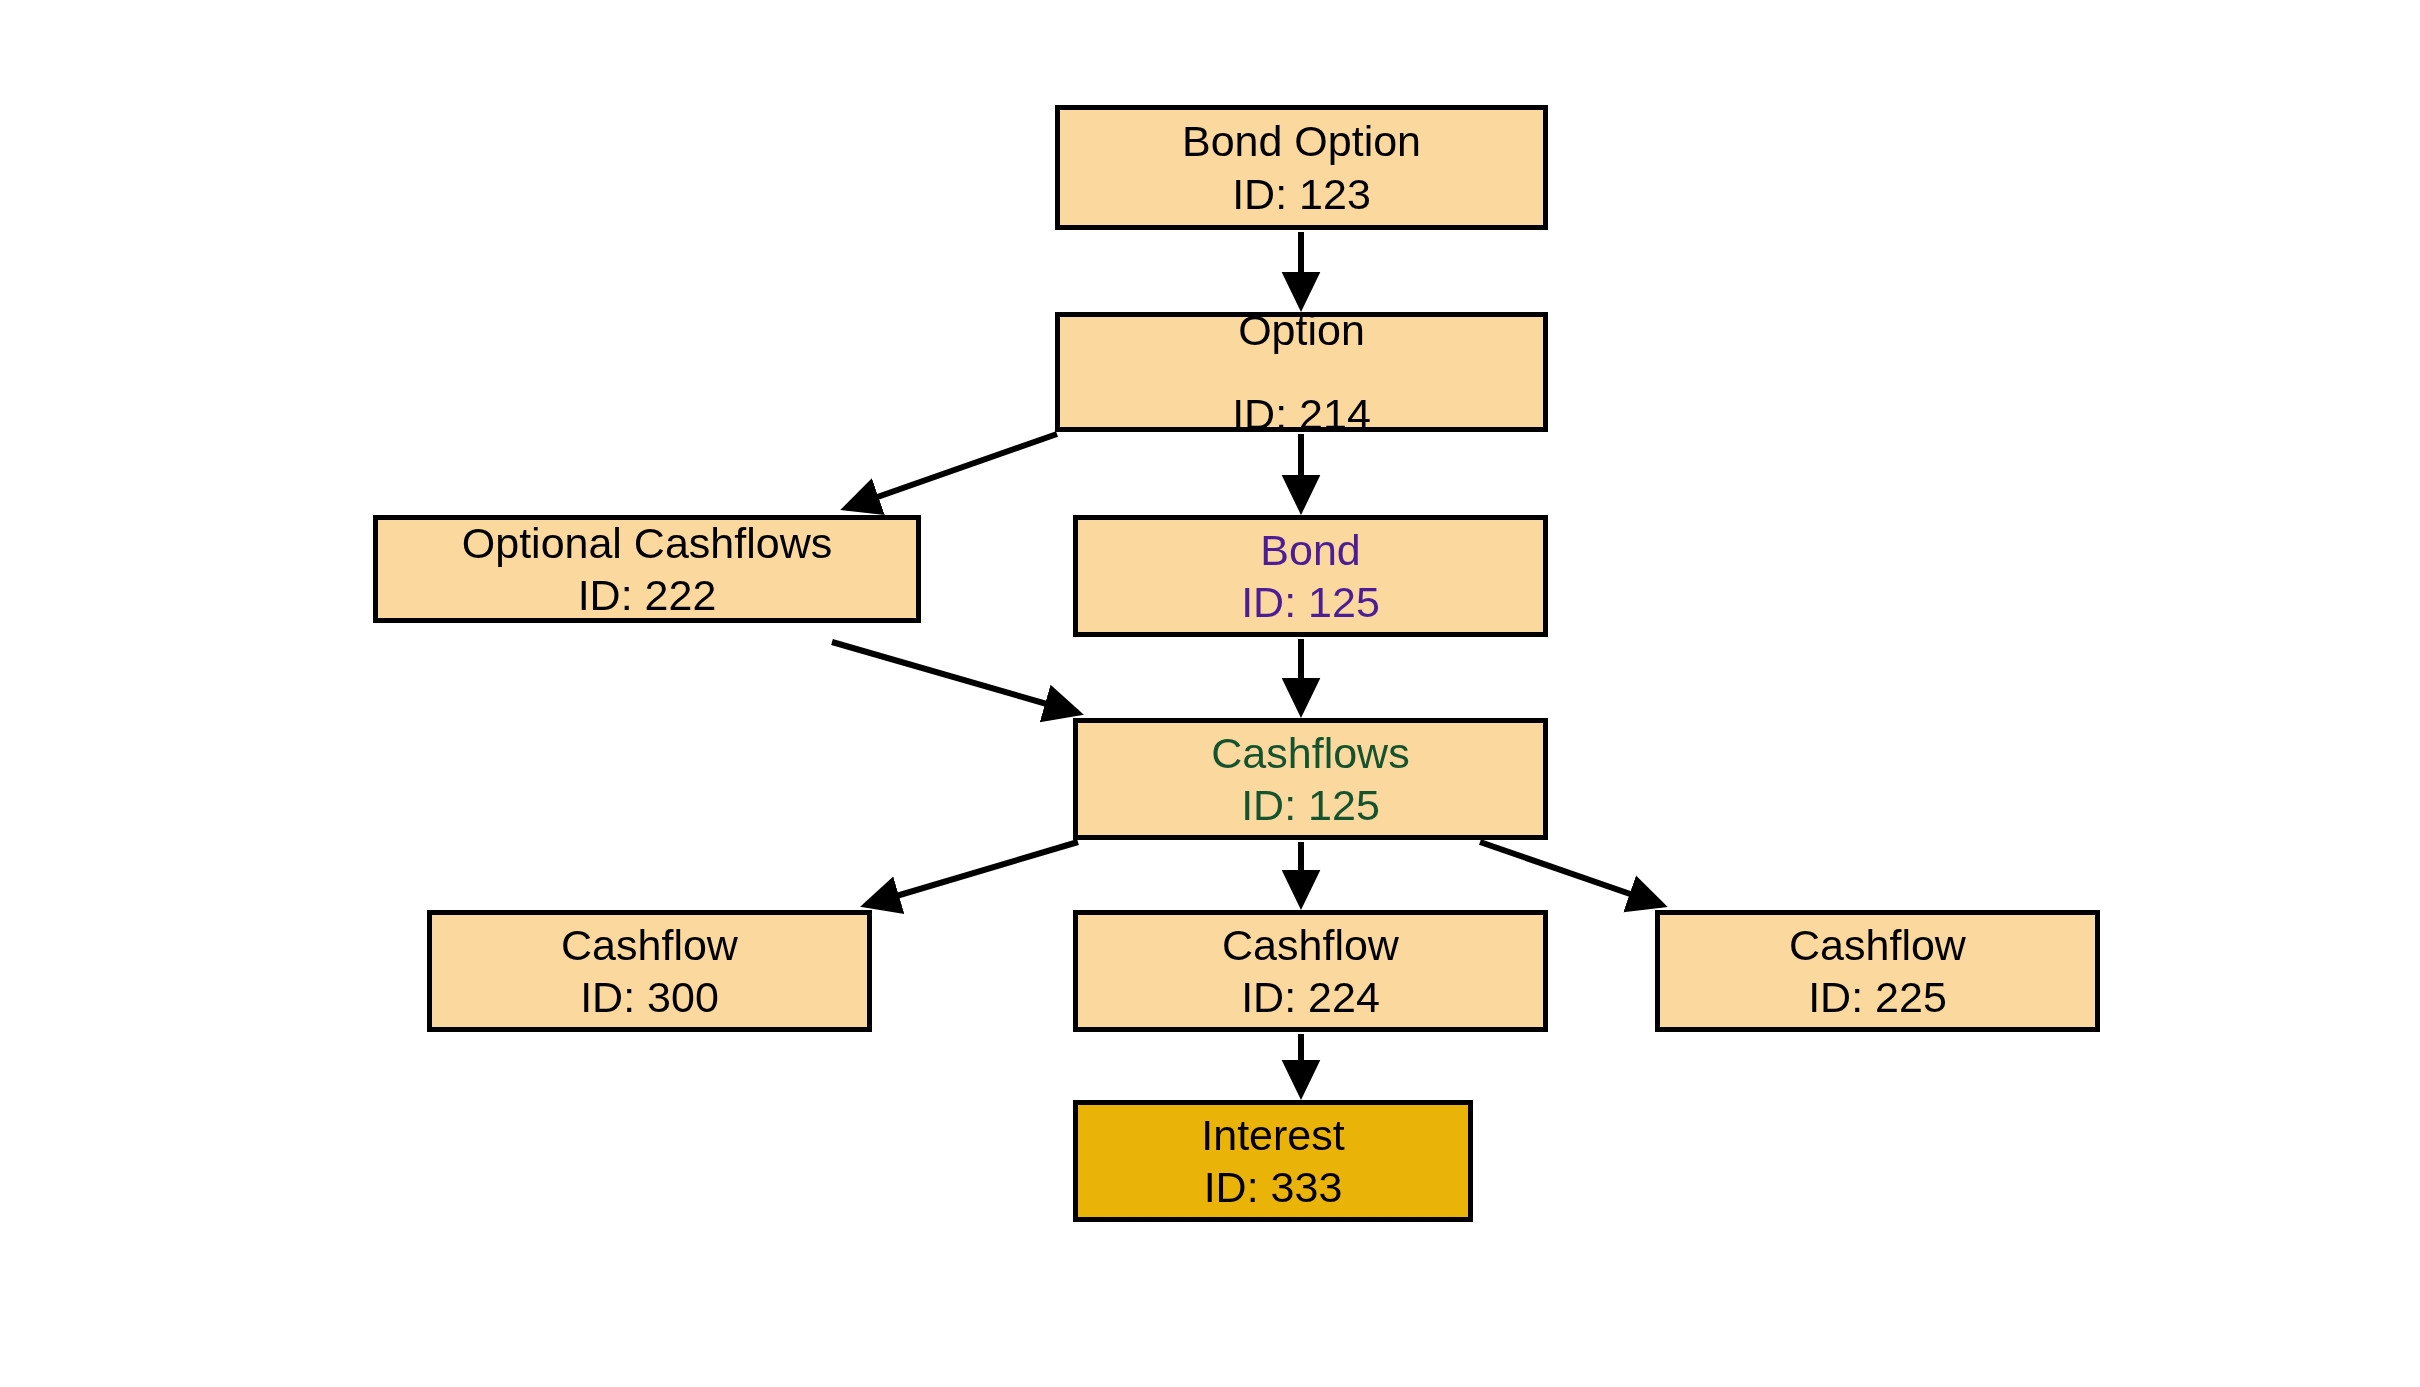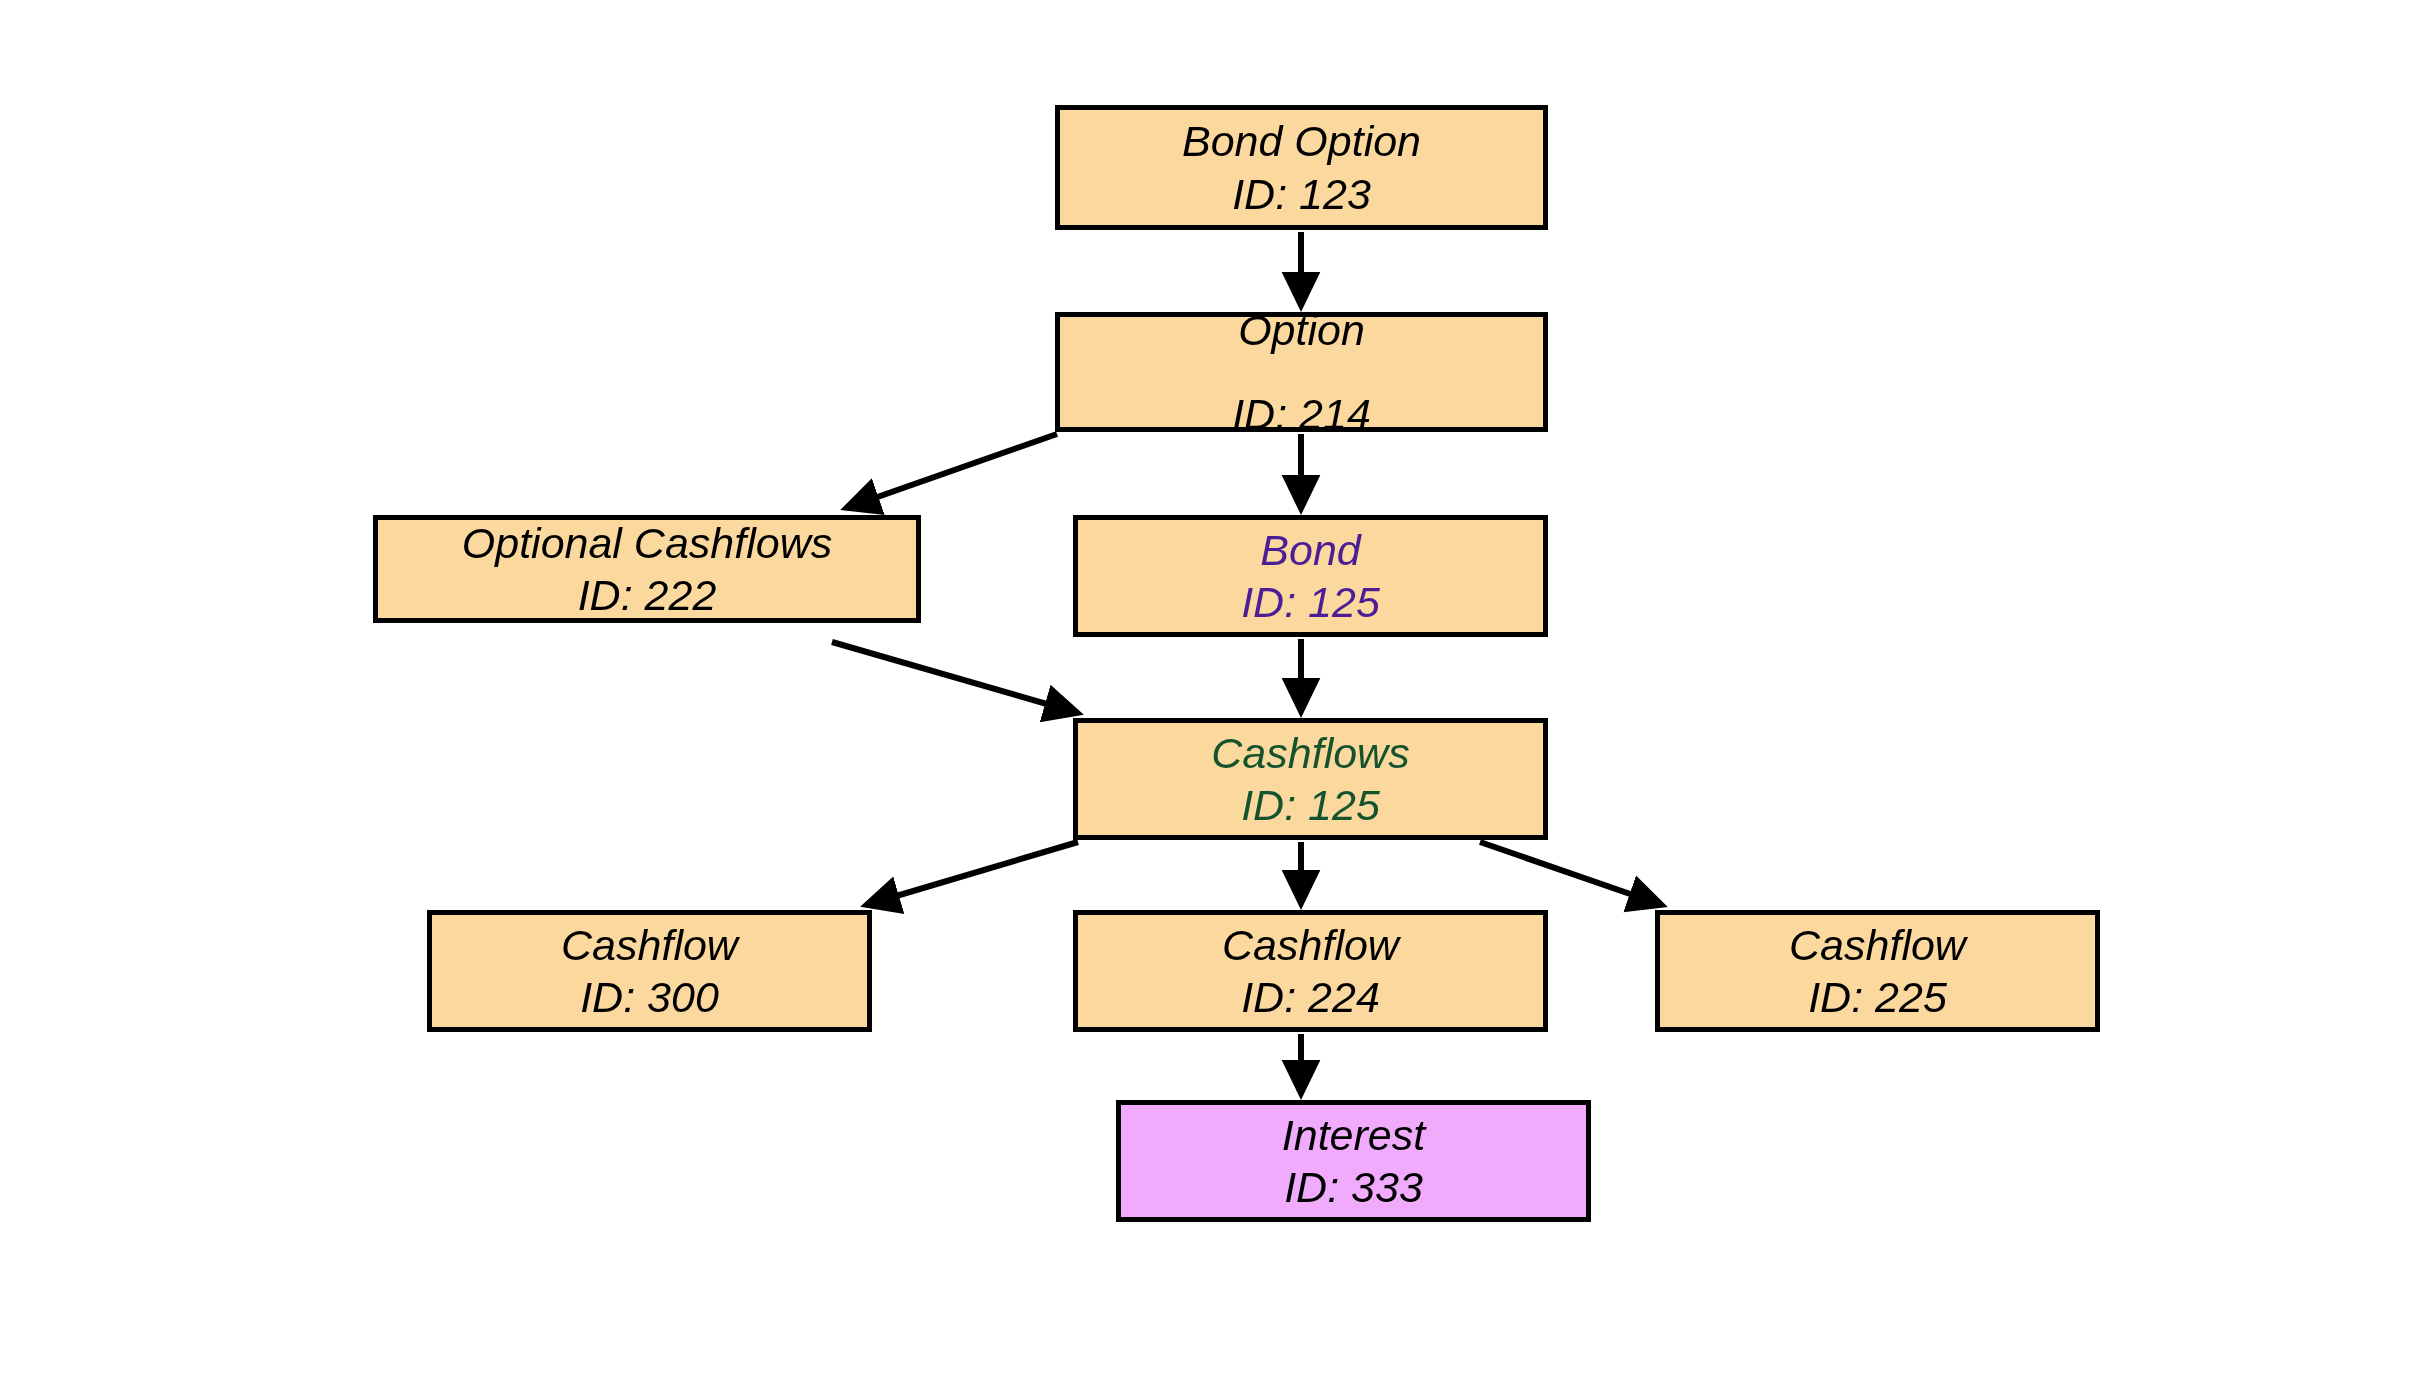--- a/index.html
+++ b/index.html
@@ -7,21 +7,20 @@
     padding: 0;
     background: #ffffff;
   }
   #canvas {
     position: relative;
     width: 2420px;
     height: 1387px;
     background: #ffffff;
     overflow: hidden;
     font-family: "Liberation Sans", sans-serif;
-    font-style: italic;
   }
   #edges {
     position: absolute;
     left: 0;
     top: 0;
     width: 2420px;
     height: 1387px;
     pointer-events: none;
   }
   .node {
@@ -106,18 +105,18 @@
   <div class="node" style="left: 1073px; top: 910px; width: 475px; height: 122px; background: rgb(251, 217, 158); border-color: rgb(0, 0, 0); color: rgb(0, 0, 0);">
     <span class="title">Cashflow</span>
     <span class="sub">ID: 224</span>
   </div>
 
   <div class="node" style="left: 1655px; top: 910px; width: 445px; height: 122px; background: rgb(251, 217, 158); border-color: rgb(0, 0, 0); color: rgb(0, 0, 0);">
     <span class="title">Cashflow</span>
     <span class="sub">ID: 225</span>
   </div>
 
-  <div class="node" style="left: 1116px; top: 1100px; width: 475px; height: 122px; background: #f0abfc; border-color: rgb(0, 0, 0); color: rgb(0, 0, 0);">
+  <div class="node" style="left: 1073px; top: 1100px; width: 400px; height: 122px; background: #eab308; border-color: rgb(0, 0, 0); color: rgb(0, 0, 0);">
     <span class="title">Interest</span>
     <span class="sub">ID: 333</span>
   </div>
 
 </div>
 
 </body></html>

